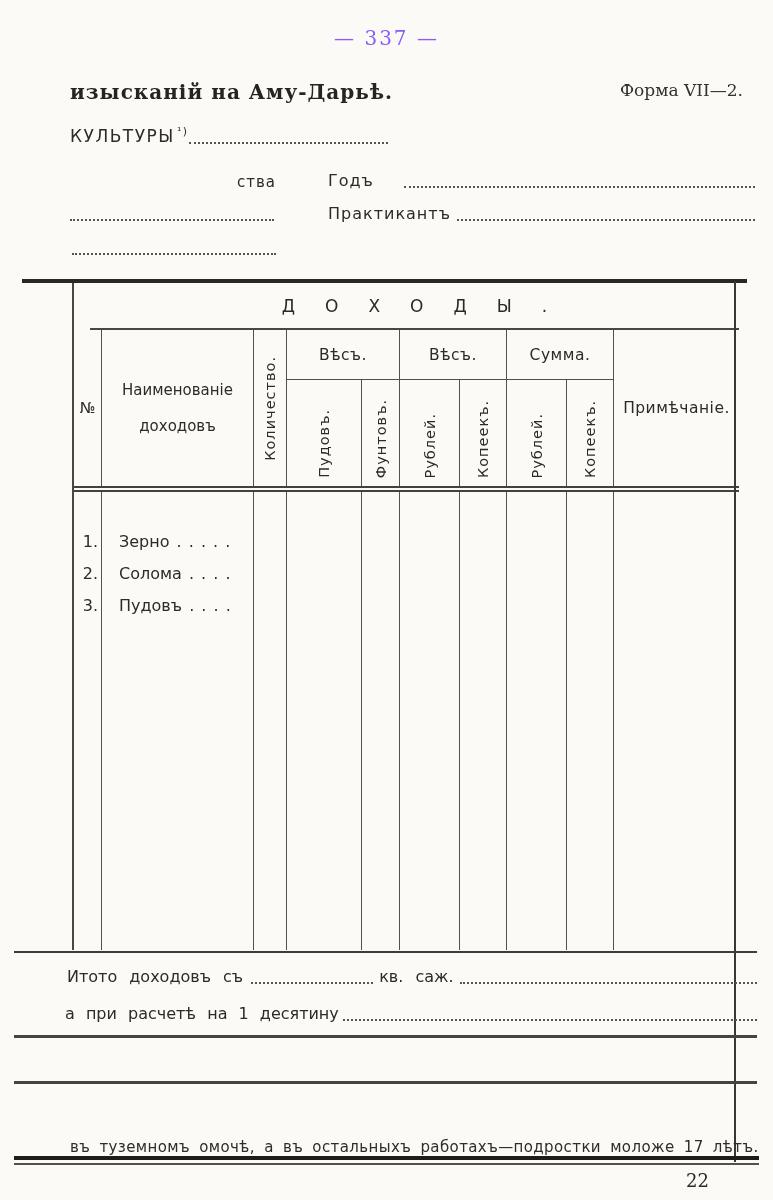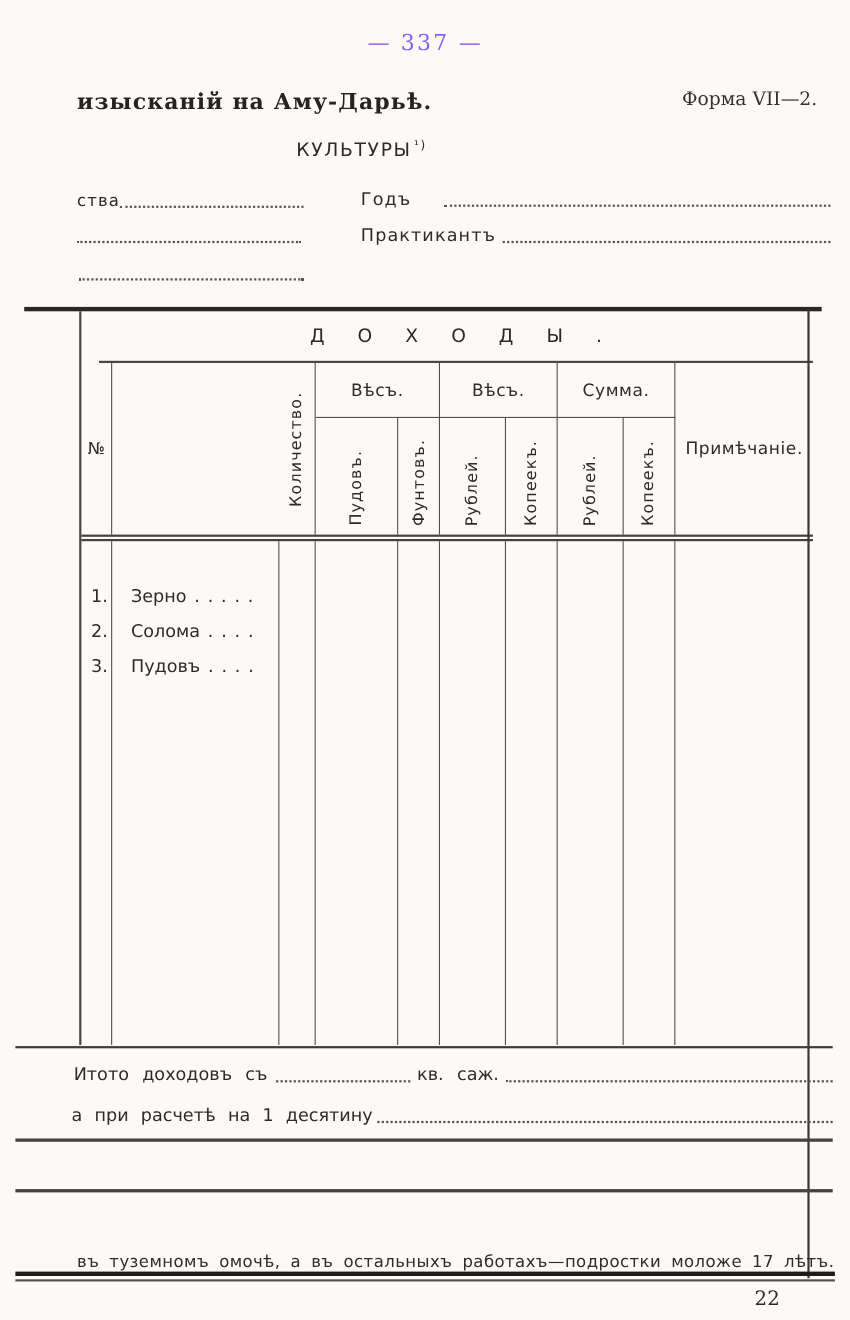--- a/index.html
+++ b/index.html
@@ -17,24 +17,24 @@
   .doc-title{top:80px;left:70px;font-size:20px;font-weight:bold;letter-spacing:1px;color:#262420;}
   .form-ref{top:80px;left:620px;font-size:17px;color:#33312d;}
 
   
   .fillrow{display:flex;align-items:flex-end;}
   .fillrow .lbl{white-space:nowrap;line-height:1.15;}
   .dots{flex:1 1 auto;height:5px;border-bottom:2px dotted #57534e;margin-bottom:2px;}
   .dots.fixed{flex:0 0 auto;}
   .spacer{flex:0 0 auto;height:1px;}
 
-  .cultures-row{top:126px;left:70px;width:318px;flex-direction:column;}
+  .cultures-row{top:126px;left:70px;width:318px;}
   .cultures-row .lbl{font-size:17px;letter-spacing:1.5px;}
   .cultures-row sup{font-size:11px;margin-left:2px;}
-  .stva-row{top:174px;left:70px;width:206px;}
+  .stva-row{top:174px;left:70px;width:206px;flex-direction:column;}
   .stva-row .lbl{font-size:15px;letter-spacing:1px;}
   .god-row{top:172px;left:328px;width:427px;}
   .god-row .lbl{font-size:16px;letter-spacing:1px;margin-right:30px;}
   .blank2-row{top:214px;left:70px;width:204px;}
   .prakt-row{top:205px;left:328px;width:427px;}
   .prakt-row .lbl{font-size:16px;letter-spacing:1px;margin-right:6px;}
   .blank3-row{top:248px;left:72px;width:204px;}
 
   
   .table-top-border{top:279px;left:22px;width:725px;height:0;border-top:4px solid #2a2825;}
@@ -117,20 +117,21 @@
     <span class="dots"></span>
   </div>
 
   <div class="abs table-top-border"></div>
 
   <div class="abs tbl">
     <div class="tbl-title">ДОХОДЫ.</div>
 
     <div class="hdr">
       <div class="rowspan cell-r ccenter num" style="grid-column:1;">№</div>
+      <div class="rowspan cell-r ccenter name" style="grid-column:2;">Наименованіе доходовъ</div>
       <div class="rowspan cell-r ccenter" style="grid-column:3;">
         <span class="vtext">Количество.</span>
       </div>
       <div class="cell-r cell-b ccenter group" style="grid-column:4 / 6;grid-row:1;">Вѣсъ.</div>
       <div class="cell-r cell-b ccenter group" style="grid-column:6 / 8;grid-row:1;">Вѣсъ.</div>
       <div class="cell-r cell-b ccenter group" style="grid-column:8 / 10;grid-row:1;">Сумма.</div>
       <div class="rowspan ccenter note" style="grid-column:10;">Примѣчаніе.</div>
 
       <div class="cell-r cbottom" style="grid-column:4;grid-row:2;">
         <span class="vtext">Пудовъ.</span>

